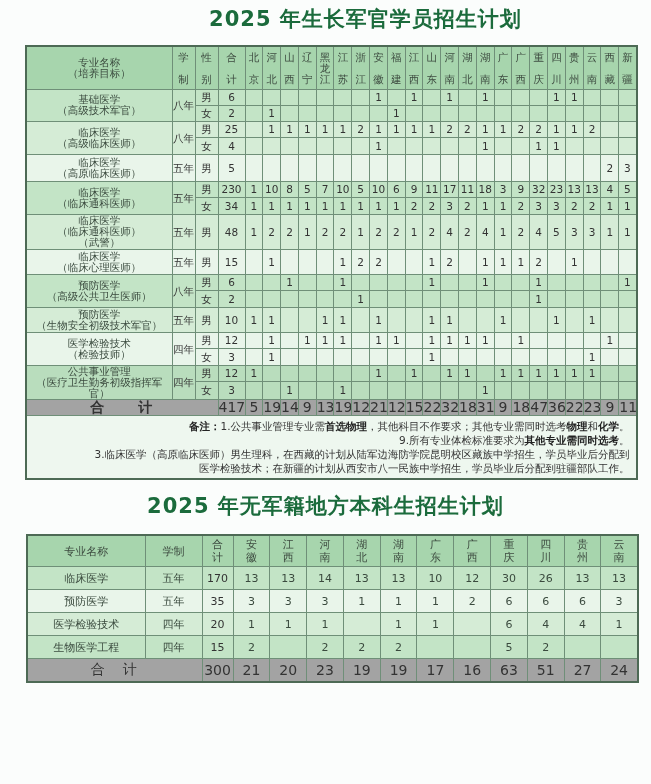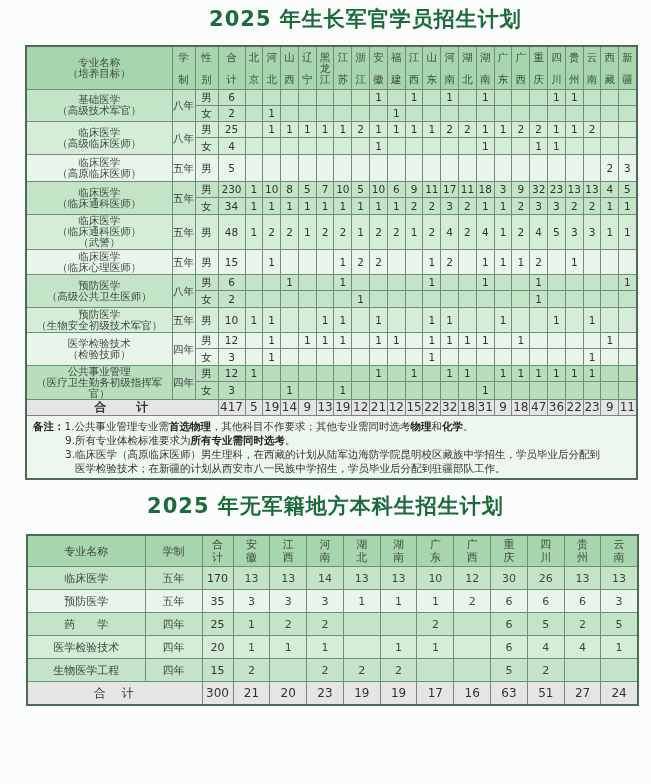--- a/index.html
+++ b/index.html
@@ -24,22 +24,22 @@
   #t1 { left:25px; top:45px; width:612px; font-size:10.5px; border:2px solid #4d6a55; }
   #t1 th { background:#a7d5ad; color:#3c4a3f; line-height:12px; }
   #t1 th.vtxt { font-size:10.5px; }
   #t1 th.vtxt span { display:block; }
   #t1 td { height:15px; line-height:14px; }
   #t1 .name { font-size:10.5px; line-height:11px; color:#3a4a3e; }
   .bgA td { background:#c3e4c6; }
   .bgB td { background:#d5ecd6; }
   .bgC td { background:#e9f5ea; }
   .bgD td { background:#b9ddbd; }
-  .totalrow td { background:#e5e5e5; font-size:12px; }
-  .note td { background:#eef7ef; text-align:left; font-size:10.5px; line-height:13px; padding:3px 6px; }
+  .totalrow td { background:#a3a3a3; font-size:14px; }
+  .note td { background:#eef7ef; text-align:right; font-size:10.5px; line-height:13px; padding:3px 6px; }
   .note b { font-weight:bold; color:#222; }
   .ind { padding-left:32px; display:block; }
   .ind2 { padding-left:42px; display:block; }
 
   
   #t2 { left:26px; top:534px; width:611px; font-size:11px; border:2px solid #4d6a55; }
   #t2 th { background:#a7d5ad; color:#3c4a3f; height:30px; line-height:13px; font-size:11px; }
   #t2 td { height:22px; }
   #t2 .n2 { color:#3a4a3e; }
 </style>
@@ -654,21 +654,21 @@
         <td>47</td>
         <td>36</td>
         <td>22</td>
         <td>23</td>
         <td>9</td>
         <td>11</td>
       </tr>
       <tr class="note">
         <td colspan="26">
           <div><b>备注：</b><span>1.公共事业管理专业需</span><b>首选物理</b><span>，其他科目不作要求；其他专业需同时选考</span><b>物理</b><span>和</span><b>化学</b><span>。</span></div>
-          <div class="ind"><span>9.所有专业体检标准要求为</span><b>所有专业需同时选考</b><span>。</span></div>
+          <div class="ind"><span>9.所有专业体检标准要求为</span><b>其他专业需同时选考</b><span>。</span></div>
           <div class="ind">3.临床医学（高原临床医师）男生理科，在西藏的计划从陆军边海防学院昆明校区藏族中学招生，学员毕业后分配到</div>
           <div class="ind2">医学检验技术；在新疆的计划从西安市八一民族中学招生，学员毕业后分配到驻疆部队工作。</div>
         </td>
       </tr>
     </tbody>
 </table>
 
 <div class="title" id="t2-title">2025 年无军籍地方本科生招生计划</div>
 
 <table id="t2">
@@ -758,36 +758,20 @@
         <td class="n2">3</td>
         <td class="n2">1</td>
         <td class="n2">1</td>
         <td class="n2">1</td>
         <td class="n2">2</td>
         <td class="n2">6</td>
         <td class="n2">6</td>
         <td class="n2">6</td>
         <td class="n2">3</td>
       </tr>
-      <tr class="bgA">
-        <td class="n2">药　　学</td>
-        <td class="n2">四年</td>
-        <td>25</td>
-        <td class="n2">1</td>
-        <td class="n2">2</td>
-        <td class="n2">2</td>
-        <td class="n2"></td>
-        <td class="n2"></td>
-        <td class="n2">2</td>
-        <td class="n2"></td>
-        <td class="n2">6</td>
-        <td class="n2">5</td>
-        <td class="n2">2</td>
-        <td class="n2">5</td>
-      </tr>
       <tr class="bgB">
         <td class="n2">医学检验技术</td>
         <td class="n2">四年</td>
         <td>20</td>
         <td class="n2">1</td>
         <td class="n2">1</td>
         <td class="n2">1</td>
         <td class="n2"></td>
         <td class="n2">1</td>
         <td class="n2">1</td>

